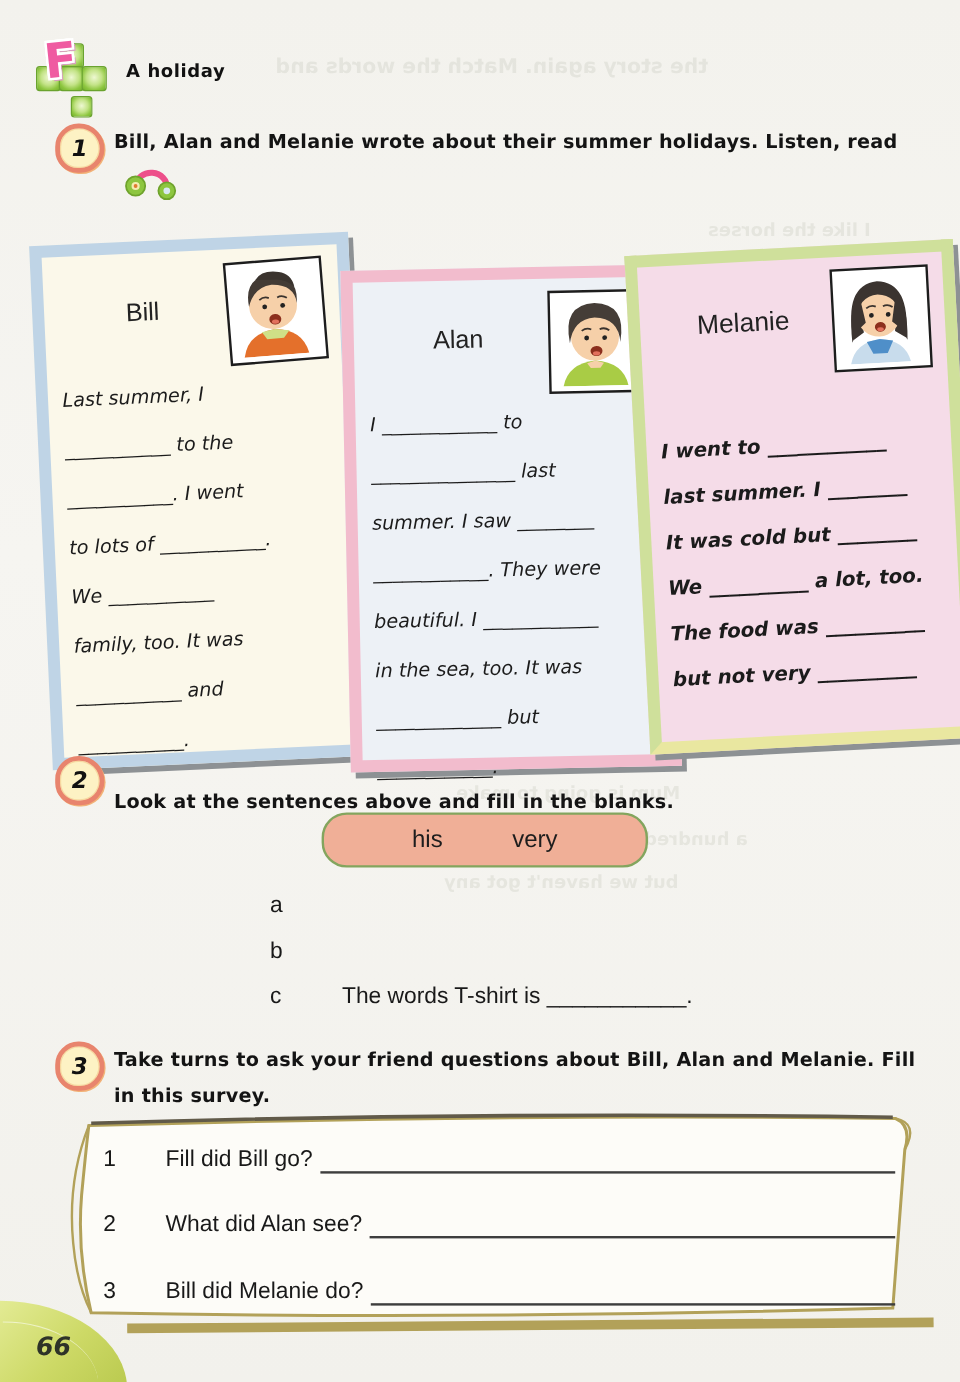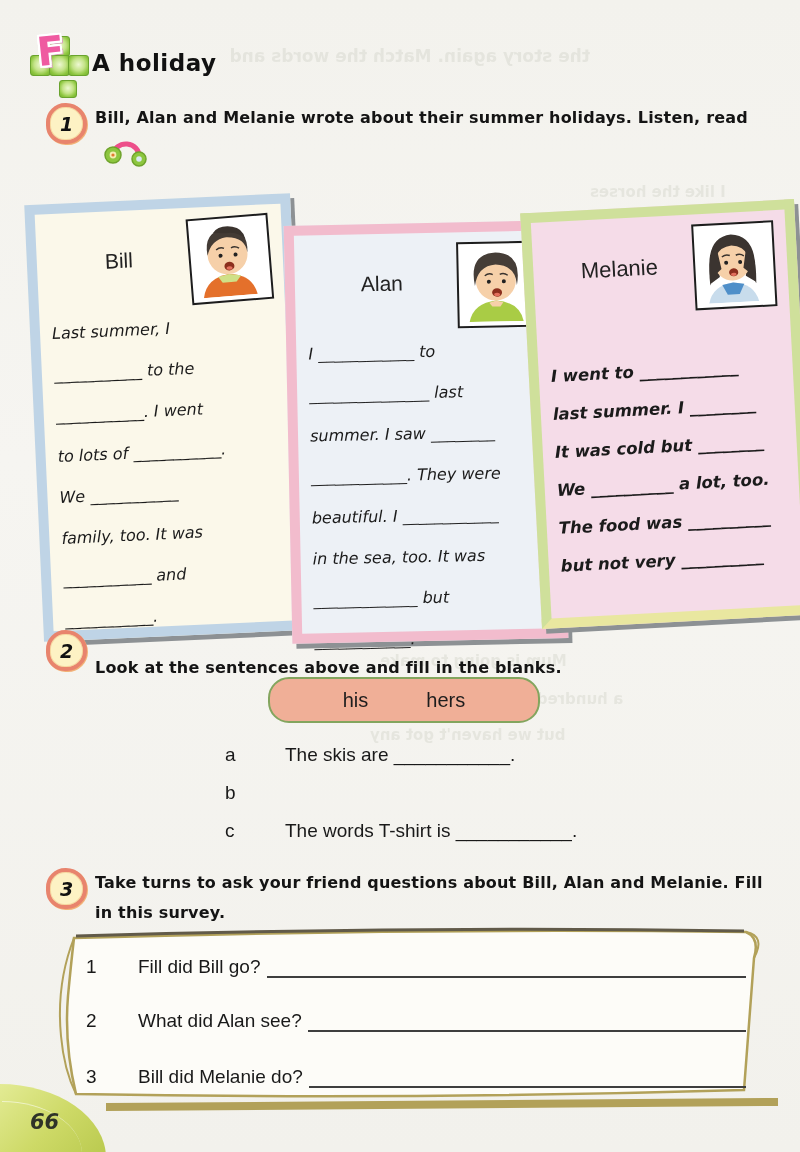--- a/index.html
+++ b/index.html
@@ -22,21 +22,21 @@
     border:1px solid #6aa32e;
   }
   .logo .f{
     position:absolute;left:9px;top:-6px;font-family:"DejaVu Sans",sans-serif;
     font-size:40px;font-weight:bold;color:#ef5ba1;transform:rotate(-6deg);
     text-shadow:-2px 0 0 #fff,2px 0 0 #fff,0 -2px 0 #fff,0 2px 0 #fff,
                 -2px -2px 0 #fff,2px 2px 0 #fff,2px -2px 0 #fff,-2px 2px 0 #fff,
                 3px 3px 0 #d8a0be;
   }
   .page-title{
-    position:absolute;left:92px;top:50px;font-size:23px;font-weight:600;
+    position:absolute;left:105px;top:50px;font-size:15px;font-weight:600;
     font-family:"DejaVu Sans",sans-serif;letter-spacing:.5px;color:#111;
   }
   
   .badge{
     position:absolute;width:33px;height:33px;border-radius:48% 52% 50% 46%;
     background:#fdf2c4;border:4px solid #e8846d;
     box-shadow:1px 1px 0 #f2b277, inset 0 0 0 1px #f6d9a0;
     display:flex;align-items:center;justify-content:center;
     font-family:"DejaVu Sans",sans-serif;font-weight:bold;font-style:italic;
     font-size:19px;color:#111;
@@ -232,26 +232,25 @@
     <div class="hand" style="margin-top:0;">The food was __________</div>
     <div class="hand" style="margin-top:0;">but not very __________</div>
   </div>
 </div>
 
 <div class="badge" style="left:46px;top:630px;">2</div>
 <div class="instr" style="top:632px;width:660px;margin-top:21px;">Look at the sentences above and fill in the blanks.</div>
 
 <div class="wordbox">
   <span>his</span>
-  <span>hers</span>
+  <span>very</span>
 </div>
 
 <div class="abc-row" style="top:744px;">
   <span class="abc-letter">a</span>
-  <span>The skis are ___________.</span>
 </div>
 <div class="abc-row" style="top:782px;">
   <span class="abc-letter">b</span>
 </div>
 <div class="abc-row" style="top:820px;">
   <span class="abc-letter">c</span>
   <span>The words T-shirt is ___________.</span>
 </div>
 
 <div class="badge" style="left:46px;top:868px;">3</div>

